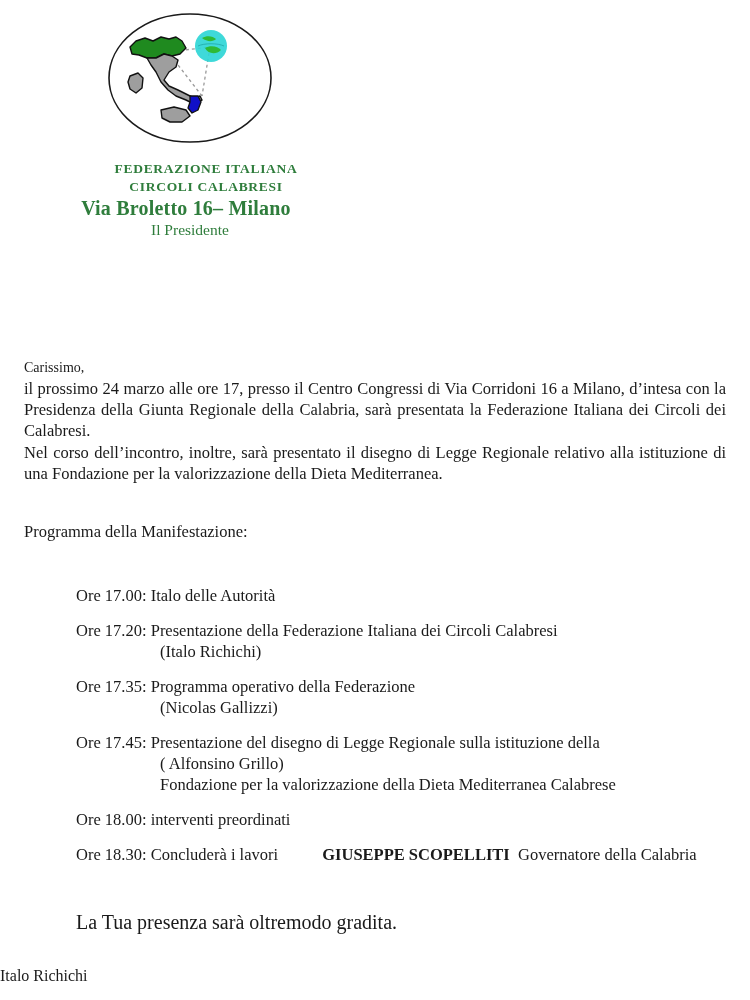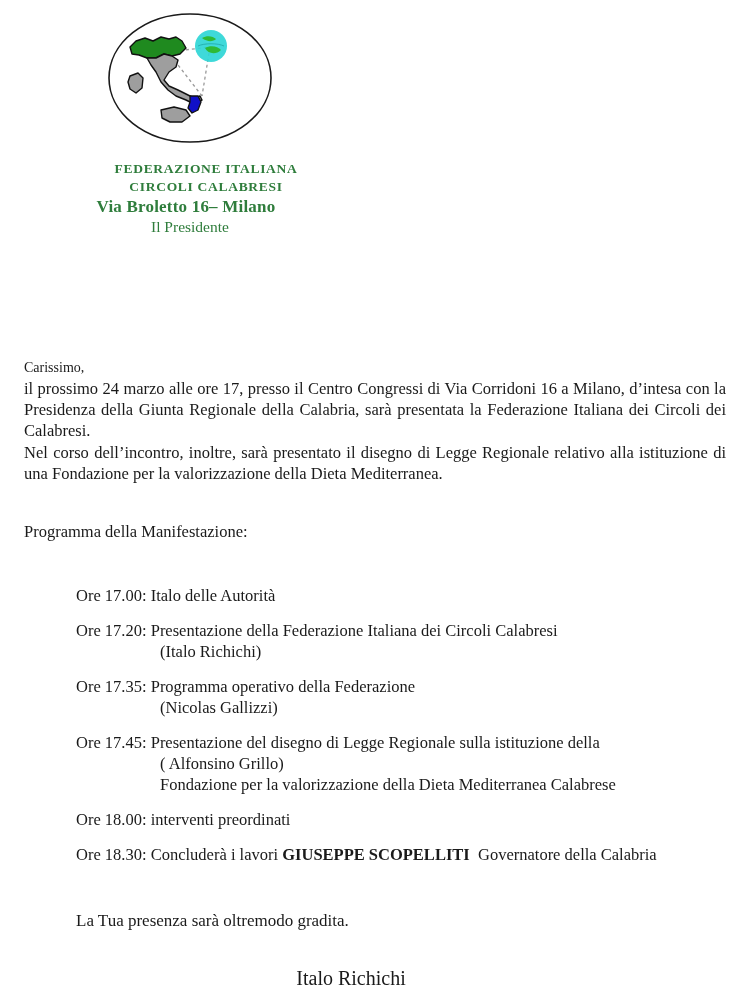--- a/index.html
+++ b/index.html
@@ -43,21 +43,21 @@
   }
   .org-line1, .org-line2 {
     font-size: 13.5px;
     letter-spacing: 0.7px;
     font-weight: 600;
     margin-bottom: 4px;
     padding-left: 40px;
   }
   .org-line2 { margin-bottom: 5px; }
   .org-line3 {
-    font-size: 17px;
+    font-size: 20px;
     font-weight: 600;
     margin-bottom: 4px;
     letter-spacing: 0.2px;
   }
   .org-line4 {
     font-size: 15.5px;
     font-weight: 400;
     padding-left: 8px;
   }
 
@@ -98,37 +98,37 @@
   }
   .prog-item {
     font-size: 16.5px;
     line-height: 21px;
     margin-bottom: 14px;
   }
   .prog-item .cont {
     display: block;
     padding-left: 84px;
   }
-  .bold-name { font-weight: bold; }
+  .bold-name { font-weight: bold; margin-left: 40px; }
   .sp-wide { white-space: pre; margin-top: 15px; }
 
   .closing {
     position: absolute;
     left: 76px;
     top: 911px;
-    font-size: 17px;
+    font-size: 20px;
   }
 
   .signature {
     position: absolute;
     left: 0;
     top: 967px;
     width: 702px;
-    text-align: center;
-    font-size: 20px;
+    text-align: left;
+    font-size: 16px;
   }
 </style>
 </head>
 <body>
 
 <div class="letterhead">
 
   <div class="logo-wrap">
     <svg class="logo-svg" width="170" height="136" viewBox="0 0 170 136" xmlns="http://www.w3.org/2000/svg">
 

